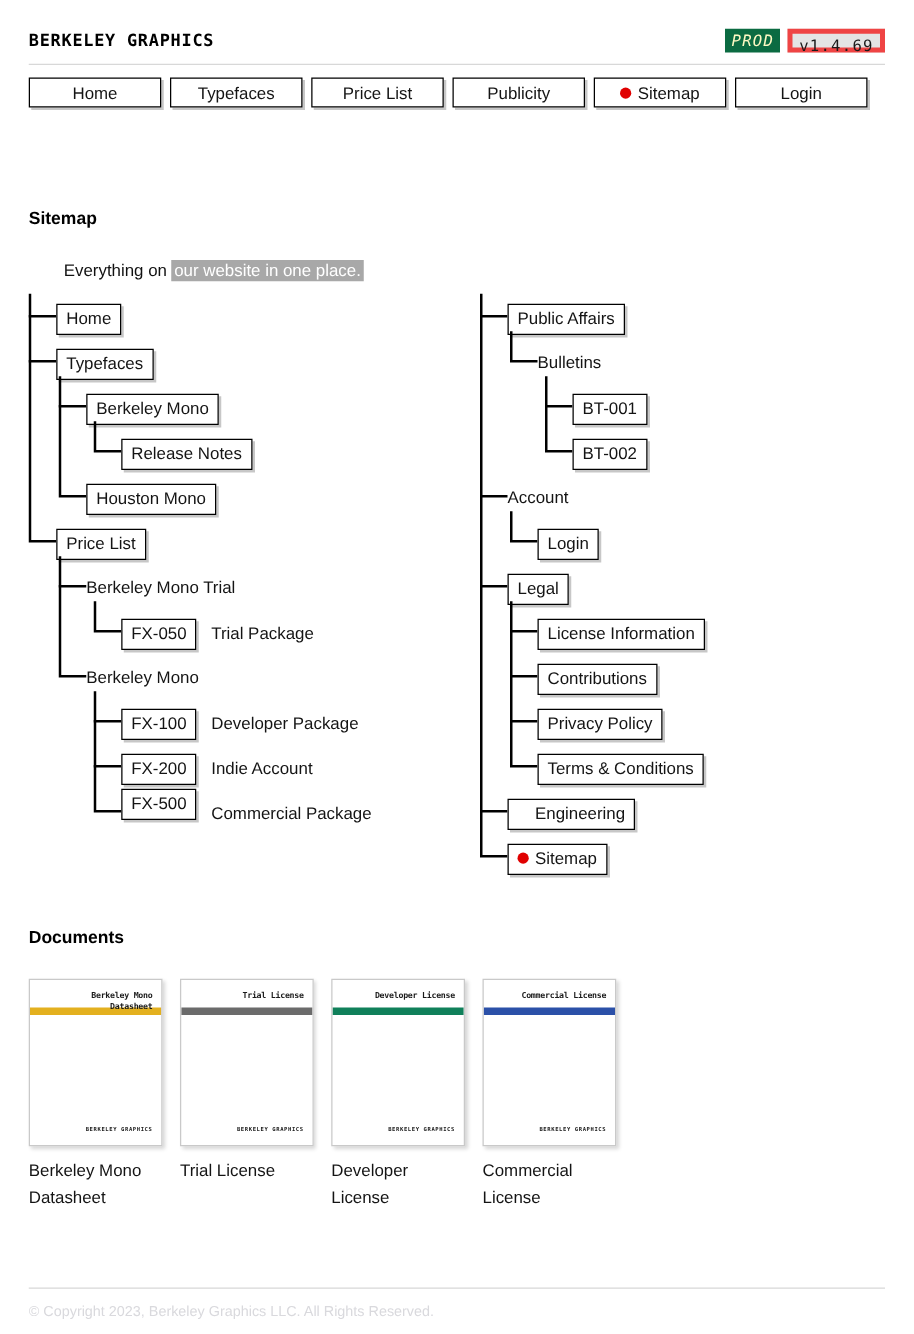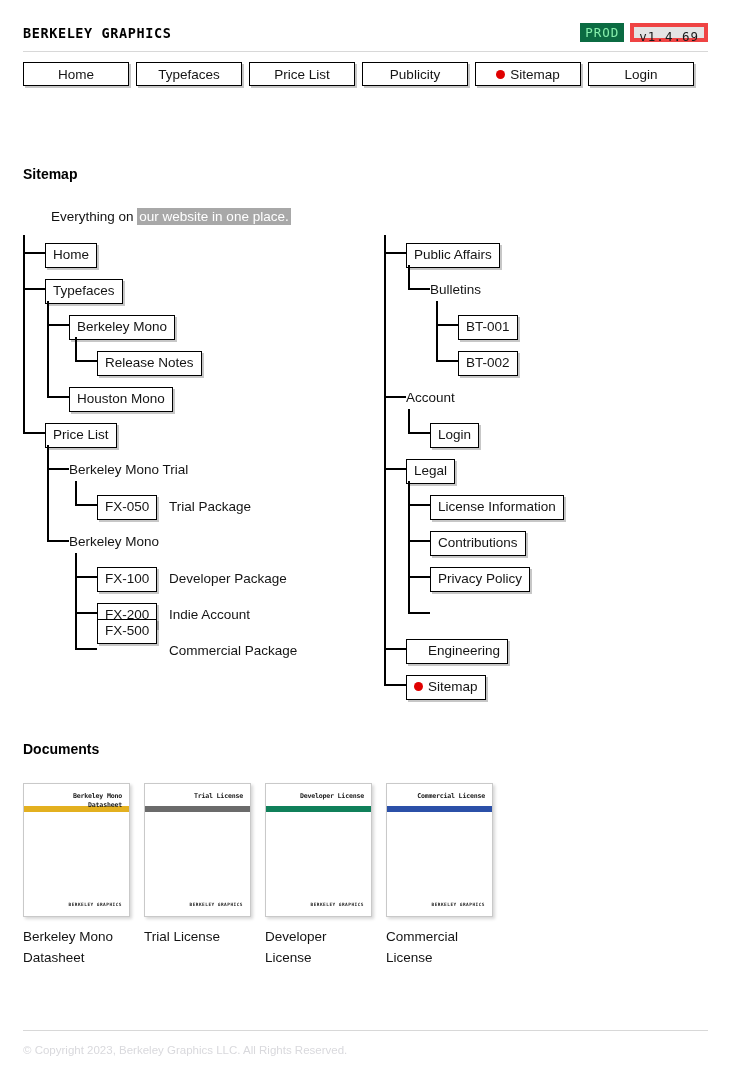--- a/index.html
+++ b/index.html
@@ -136,21 +136,21 @@
   }
 </style>
 </head>
 <body>
 
 <div class="page">
 
   <div class="masthead">
     <div class="brand">BERKELEY GRAPHICS</div>
     <div class="badges">
-      <span class="badge badge-prod" style="background: rgb(11, 107, 66); color: #86efac;">PROD</span>
+      <span class="badge badge-prod" style="background: rgb(11, 107, 66); color: #fef9c3; font-style: italic;">PROD</span>
       <span class="badge badge-ver" style="background: rgb(228, 228, 228); color: rgb(26, 26, 26);">v1.4.69</span>
     </div>
   </div>
   <div class="rule rule-top"></div>
 
   <nav class="nav">
     <div class="nav-btn">
       <span>Home</span>
     </div>
     <div class="nav-btn">
@@ -197,21 +197,21 @@
       <div class="node-suffix" style="left: 146px; top: 256px;">Trial Package</div>
       <div class="hline" style="left: 24px; top: 297px; width: 22px;"></div>
       <div class="node plain" style="left: 46px; top: 288px;">Berkeley Mono</div>
       <div class="hline" style="left: 52px; top: 333px; width: 22px;"></div>
       <div class="node boxed" style="left: 74px; top: 324px;">FX-100</div>
       <div class="node-suffix" style="left: 146px; top: 328px;">Developer Package</div>
       <div class="hline" style="left: 52px; top: 369px; width: 22px;"></div>
       <div class="node boxed" style="left: 74px; top: 360px;">FX-200</div>
       <div class="node-suffix" style="left: 146px; top: 364px;">Indie Account</div>
       <div class="hline" style="left: 52px; top: 405px; width: 22px;"></div>
-      <div class="node boxed" style="left: 74px; top: 376px;">FX-500</div>
+      <div class="node boxed" style="left: 74px; top: 388px;">FX-500</div>
       <div class="node-suffix" style="left: 146px; top: 400px;">Commercial Package</div>
       <div class="vline" style="left: 0px; top: -8px; height: 197px;"></div>
       <div class="vline" style="left: 24px; top: 58px; height: 95px;"></div>
       <div class="vline" style="left: 24px; top: 202px; height: 95px;"></div>
       <div class="vline" style="left: 52px; top: 94px; height: 23px;"></div>
       <div class="vline" style="left: 52px; top: 238px; height: 23px;"></div>
       <div class="vline" style="left: 52px; top: 310px; height: 95px;"></div>
     </div>
   <div class="tree" id="tree-right">
       <div class="hline" style="left: 0px; top: 9px; width: 22px;"></div>
@@ -228,20 +228,21 @@
       <div class="node boxed" style="left: 46px; top: 180px;">Login</div>
       <div class="hline" style="left: 0px; top: 225px; width: 22px;"></div>
       <div class="node boxed" style="left: 22px; top: 216px;">Legal</div>
       <div class="hline" style="left: 24px; top: 261px; width: 22px;"></div>
       <div class="node boxed" style="left: 46px; top: 252px;">License Information</div>
       <div class="hline" style="left: 24px; top: 297px; width: 22px;"></div>
       <div class="node boxed" style="left: 46px; top: 288px;">Contributions</div>
       <div class="hline" style="left: 24px; top: 333px; width: 22px;"></div>
       <div class="node boxed" style="left: 46px; top: 324px;">Privacy Policy</div>
       <div class="hline" style="left: 24px; top: 369px; width: 22px;"></div>
+      <div class="node boxed" style="left: 46px; top: 360px;">Terms &amp; Conditions</div>
       <div class="hline" style="left: 0px; top: 405px; width: 22px;"></div>
       <div class="node boxed" style="left: 22px; top: 396px; padding-left: 21px;">Engineering</div>
       <div class="hline" style="left: 0px; top: 441px; width: 22px;"></div>
       <div class="node boxed withdot" style="left: 22px; top: 432px;">
         <span class="dot-red" style="background: rgb(224, 0, 0);"></span>
         <span>Sitemap</span>
       </div>
       <div class="vline" style="left: 0px; top: -8px; height: 449px;"></div>
       <div class="vline" style="left: 24px; top: 22px; height: 23px;"></div>
       <div class="vline" style="left: 24px; top: 166px; height: 23px;"></div>

